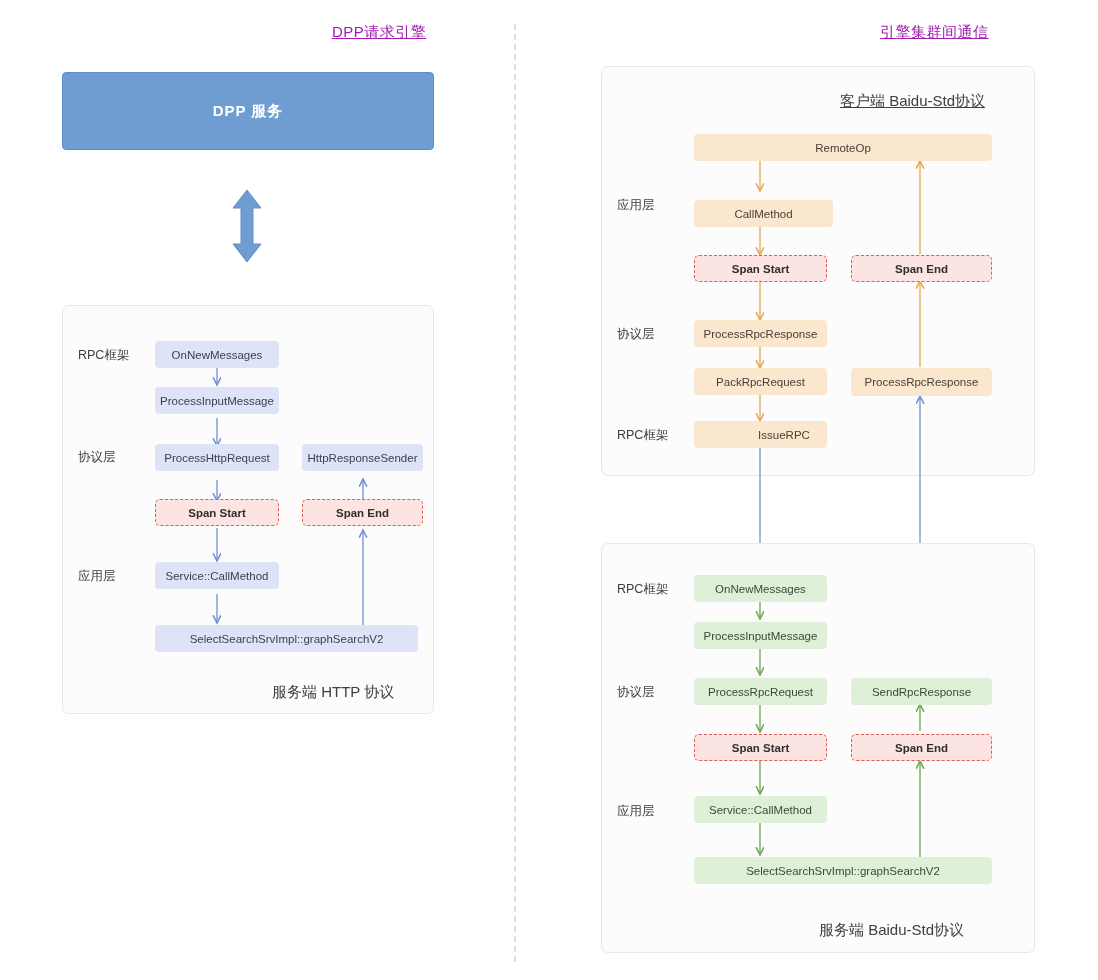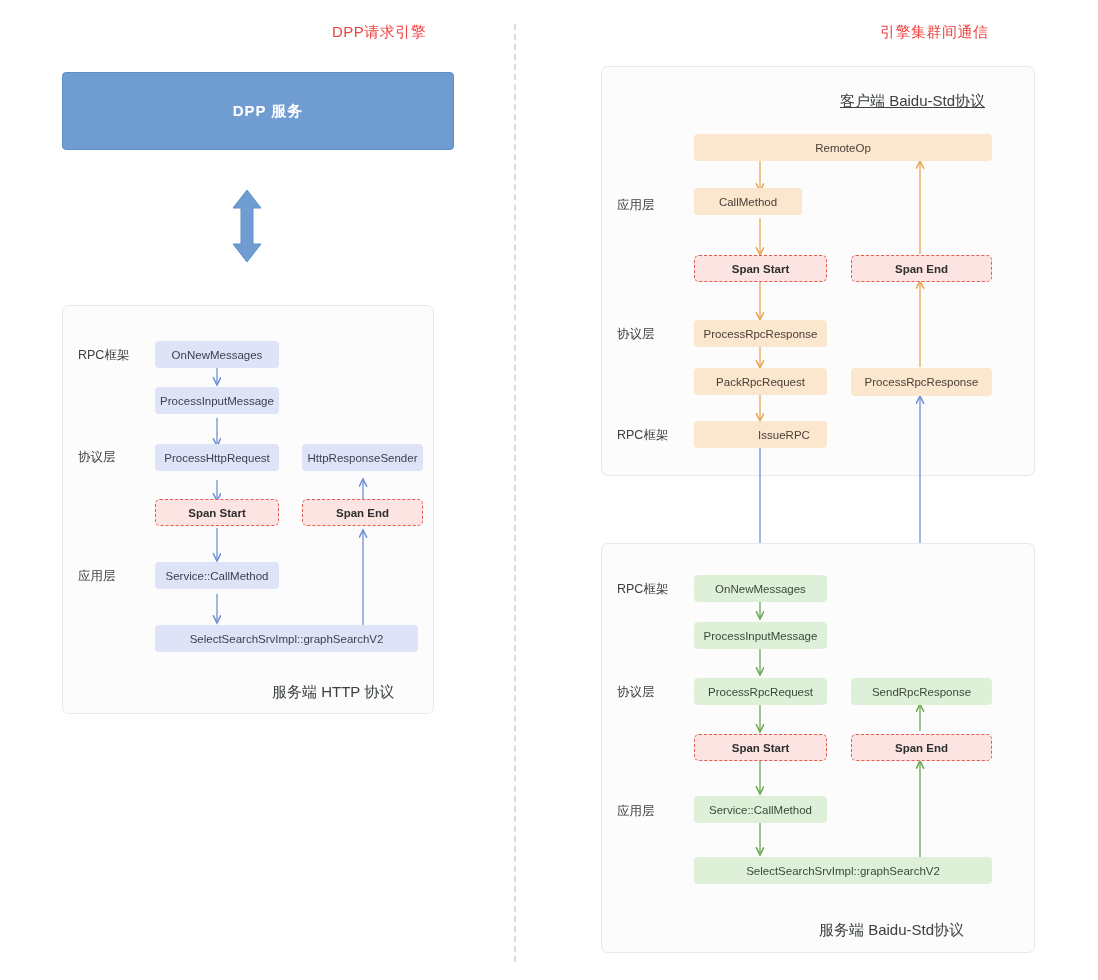--- a/index.html
+++ b/index.html
@@ -10,23 +10,24 @@
     position:relative;
     overflow:hidden;
     color:#3c4043;
   }
   .canvas{position:absolute;left:0;top:0;width:1098px;height:980px;}
 
   
   .sec-title{
     position:absolute;
     font-size:15px;
-    color:#ef4444;
+    color:#a21caf;
     letter-spacing:.5px;
     white-space:nowrap;
+    text-decoration:underline;
   }
 
   
   .divider{
     position:absolute;
     left:514px;top:24px;
     width:0;height:938px;
     border-left:2px dashed #dcdcdc;
   }
 
@@ -47,21 +48,20 @@
   
   .dpp-box{
     position:absolute;
     left:62px;top:72px;width:370px;height:76px;
     background:#6f9dd2;
     border:1px solid #5f8fc8;
     border-radius:4px;
     display:flex;align-items:center;justify-content:center;
     color:#ffffff;font-size:15px;font-weight:bold;
     letter-spacing:1px;
-    padding-left:20px;
   }
 
   
   .dbl-arrow{position:absolute;left:231px;top:190px;width:32px;height:72px;}
 
   
   .node{
     position:absolute;
     border-radius:4px;
     display:flex;align-items:center;justify-content:center;
@@ -202,21 +202,21 @@
     <line x1="319" y1="608" x2="319" y2="331" stroke="#6f8fd2" stroke-width="1.3" marker-end="url(#ahb2)"></line>
   </svg>
 
   <div class="layer-label" style="left:617px;top:197px;">应用层</div>
   <div class="layer-label" style="left:617px;top:326px;">协议层</div>
   <div class="layer-label" style="left:617px;top:427px;">RPC框架</div>
 
   <div class="node orange" style="left:694px;top:134px;width:298px;height:27px;">
     <span>RemoteOp</span>
   </div>
-  <div class="node orange" style="left:694px;top:188px;width:108px;height:27px;justify-content:center;">
+  <div class="node orange" style="left:694px;top:200px;width:139px;height:27px;justify-content:center;">
     <span>CallMethod</span>
   </div>
   <div class="node span" style="left:694px;top:255px;width:133px;height:27px;">
     <span>Span Start</span>
   </div>
   <div class="node span" style="left:851px;top:255px;width:141px;height:27px;">
     <span>Span End</span>
   </div>
   <div class="node orange" style="left:694px;top:320px;width:133px;height:27px;">
     <span>ProcessRpcResponse</span>

